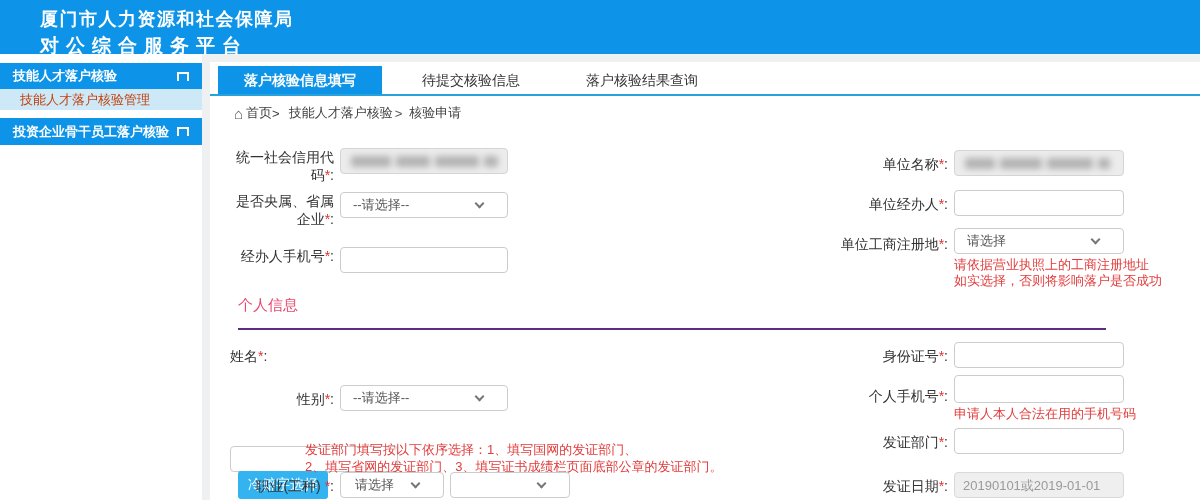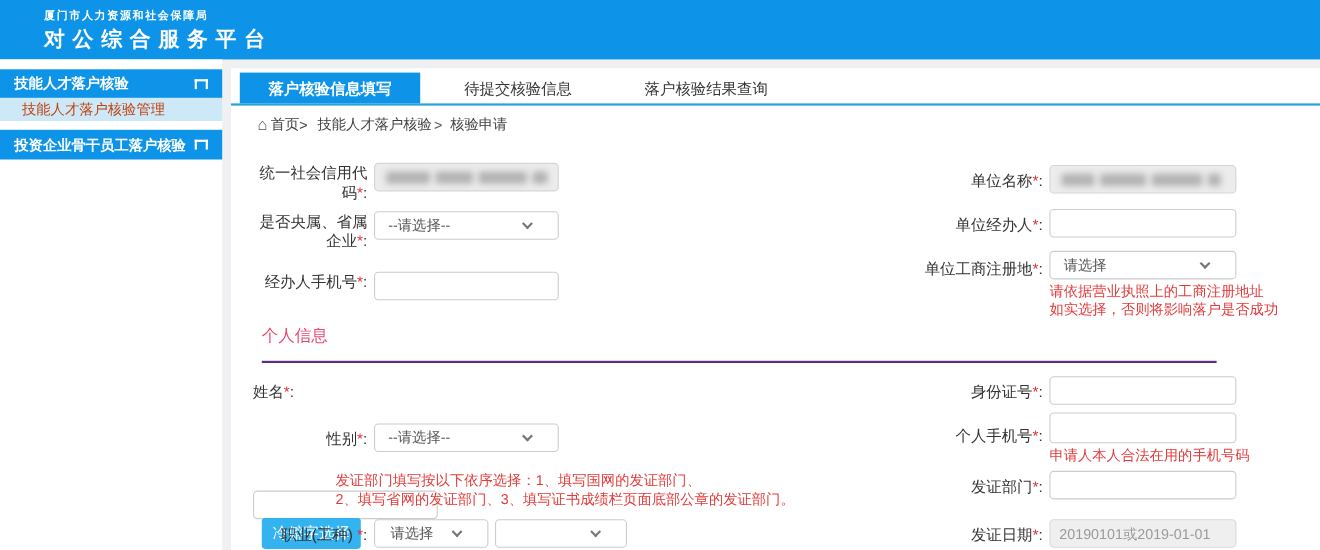--- a/index.html
+++ b/index.html
@@ -6,21 +6,21 @@
   html,body { width:1200px; height:500px; }
   body {
     position:relative; overflow:hidden;
     background:#eef0f1;
     font-family:"Liberation Sans", sans-serif;
     color:#333;
   }
   
   .header { position:absolute; left:0; top:0; width:1200px; height:54px; background:#0d94e8; }
   .header-title { position:absolute; left:40px; top:7px; color:#fff; }
-  .ht1 { font-size:10px; font-weight:bold; letter-spacing:1.5px; }
+  .ht1 { font-size:18px; font-weight:bold; letter-spacing:1.5px; }
   .ht2 { font-size:19px; font-weight:bold; letter-spacing:7px; margin-top:2px; }
 
   
   .sidebar { position:absolute; left:0; top:54px; width:202px; height:446px; background:#fff; }
   .side-item { position:absolute; left:0; width:202px; font-size:13px; display:flex; align-items:center; cursor:pointer; }
   .side-parent { background:#0d94e8; color:#fff; font-weight:bold; padding:0 13px; justify-content:space-between; }
   .side-child { color:#333; padding-left:18px; background:#fff; }
   .side-child.selected { background:#cde9f8; color:#c2410c; padding-left:20px; }
   #si1 { top:9px;  height:26px; }
   #si2 { top:35px; height:21px; }
@@ -62,21 +62,21 @@
 
   .select { width:168px; height:26px; border:1px solid #ccc; border-radius:4px; background:#fff; display:flex; align-items:center; justify-content:space-between; padding:0 24px 0 12px; font-size:13px; color:#555; cursor:pointer; }
   .select.ipt-r { width:170px; }
   .chev { width:7px; height:7px; border-left:2px solid #777; border-bottom:2px solid #777; transform:rotate(-45deg); margin-top:-3px; flex:0 0 auto; }
 
   .hint { font-size:13px; color:#e23b3b; line-height:16px; margin-top:3px; white-space:nowrap; }
 
   .section-title { position:absolute; left:28px; top:234px; font-size:15px; color:#e8476f; }
   .section-line { position:absolute; left:28px; top:266px; width:868px; height:2px; background:#5b2d83; }
 
-  .note { position:absolute; left:95px; top:366px; font-size:13px; color:#e23b3b; line-height:17px; white-space:nowrap; }
+  .note { position:absolute; left:95px; top:379px; font-size:13px; color:#e23b3b; line-height:17px; white-space:nowrap; }
 
   .blue-btn { height:28px; margin-left:8px; margin-top:-1px; padding:0 10px; background:#33b4f0; color:#fff; border:none; border-radius:3px; font-size:14px; cursor:pointer; font-family:"Liberation Sans",sans-serif; white-space:nowrap; }
 </style>
 </head>
 <body>
 
 <div class="header">
   <div class="header-title">
     <div class="ht1">厦门市人力资源和社会保障局</div>
     <div class="ht2">对公综合服务平台</div>

